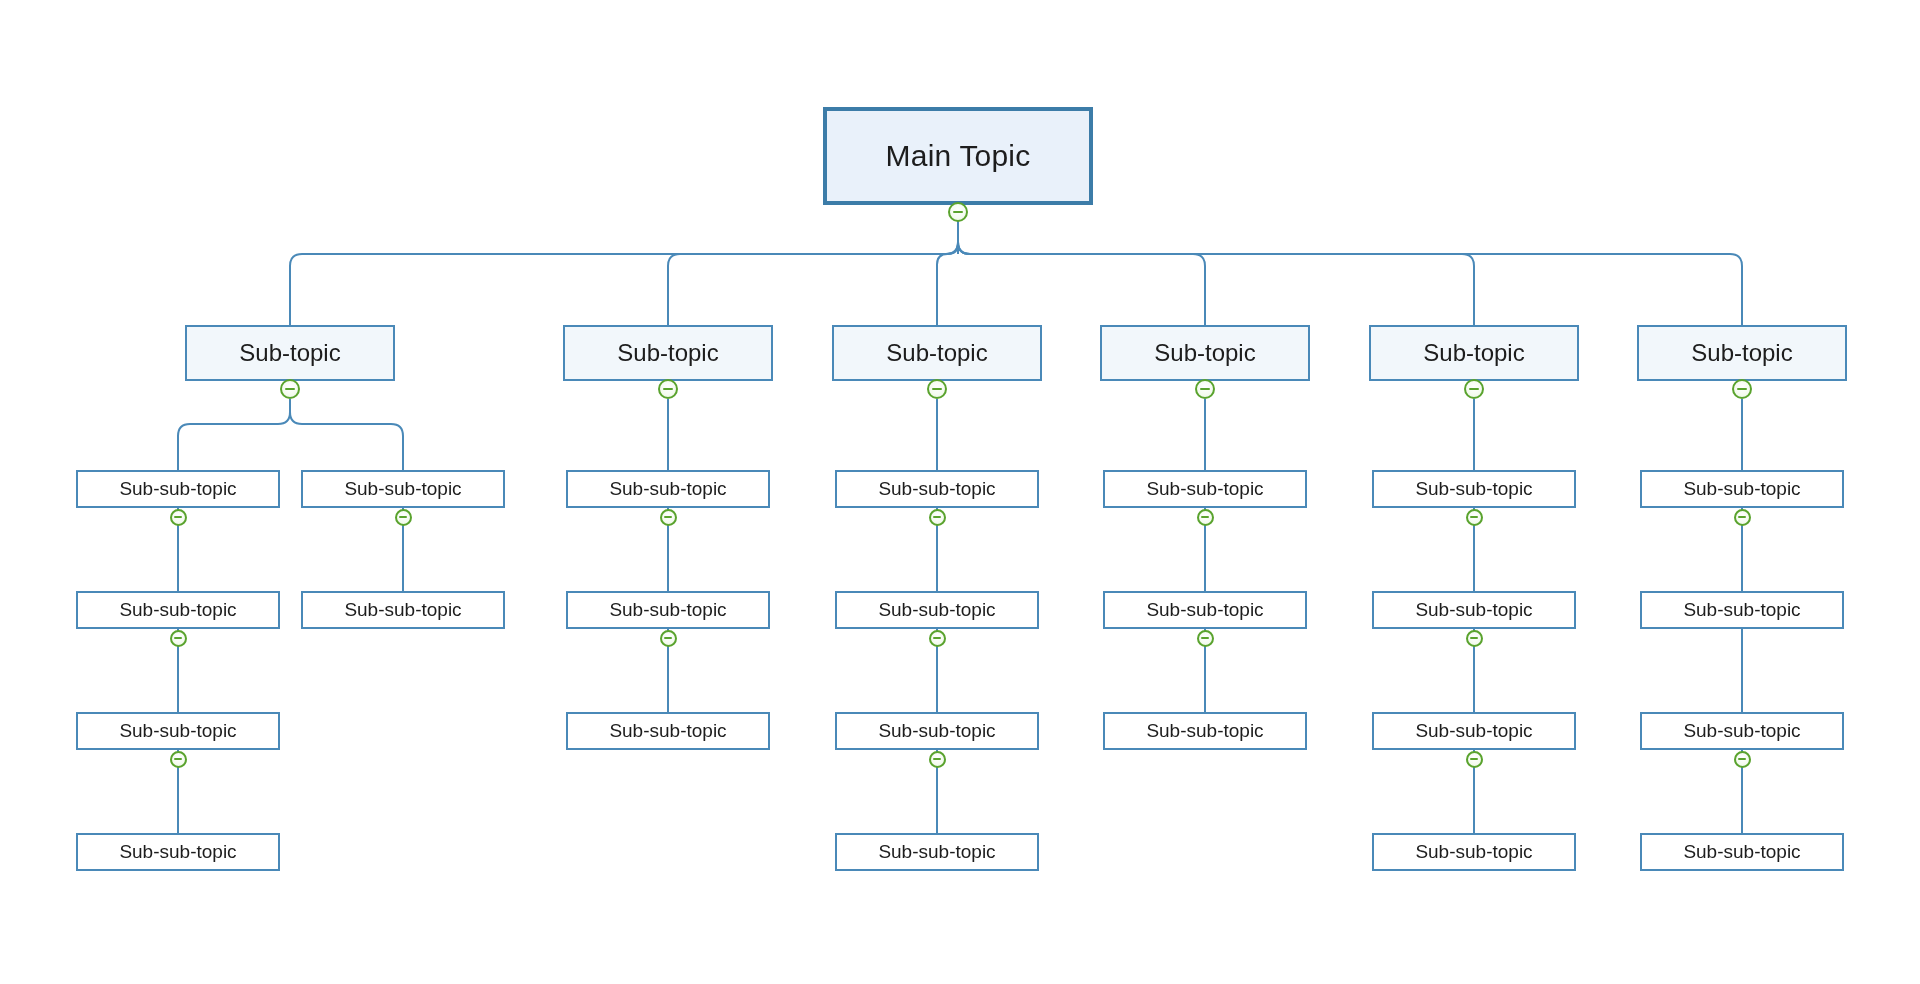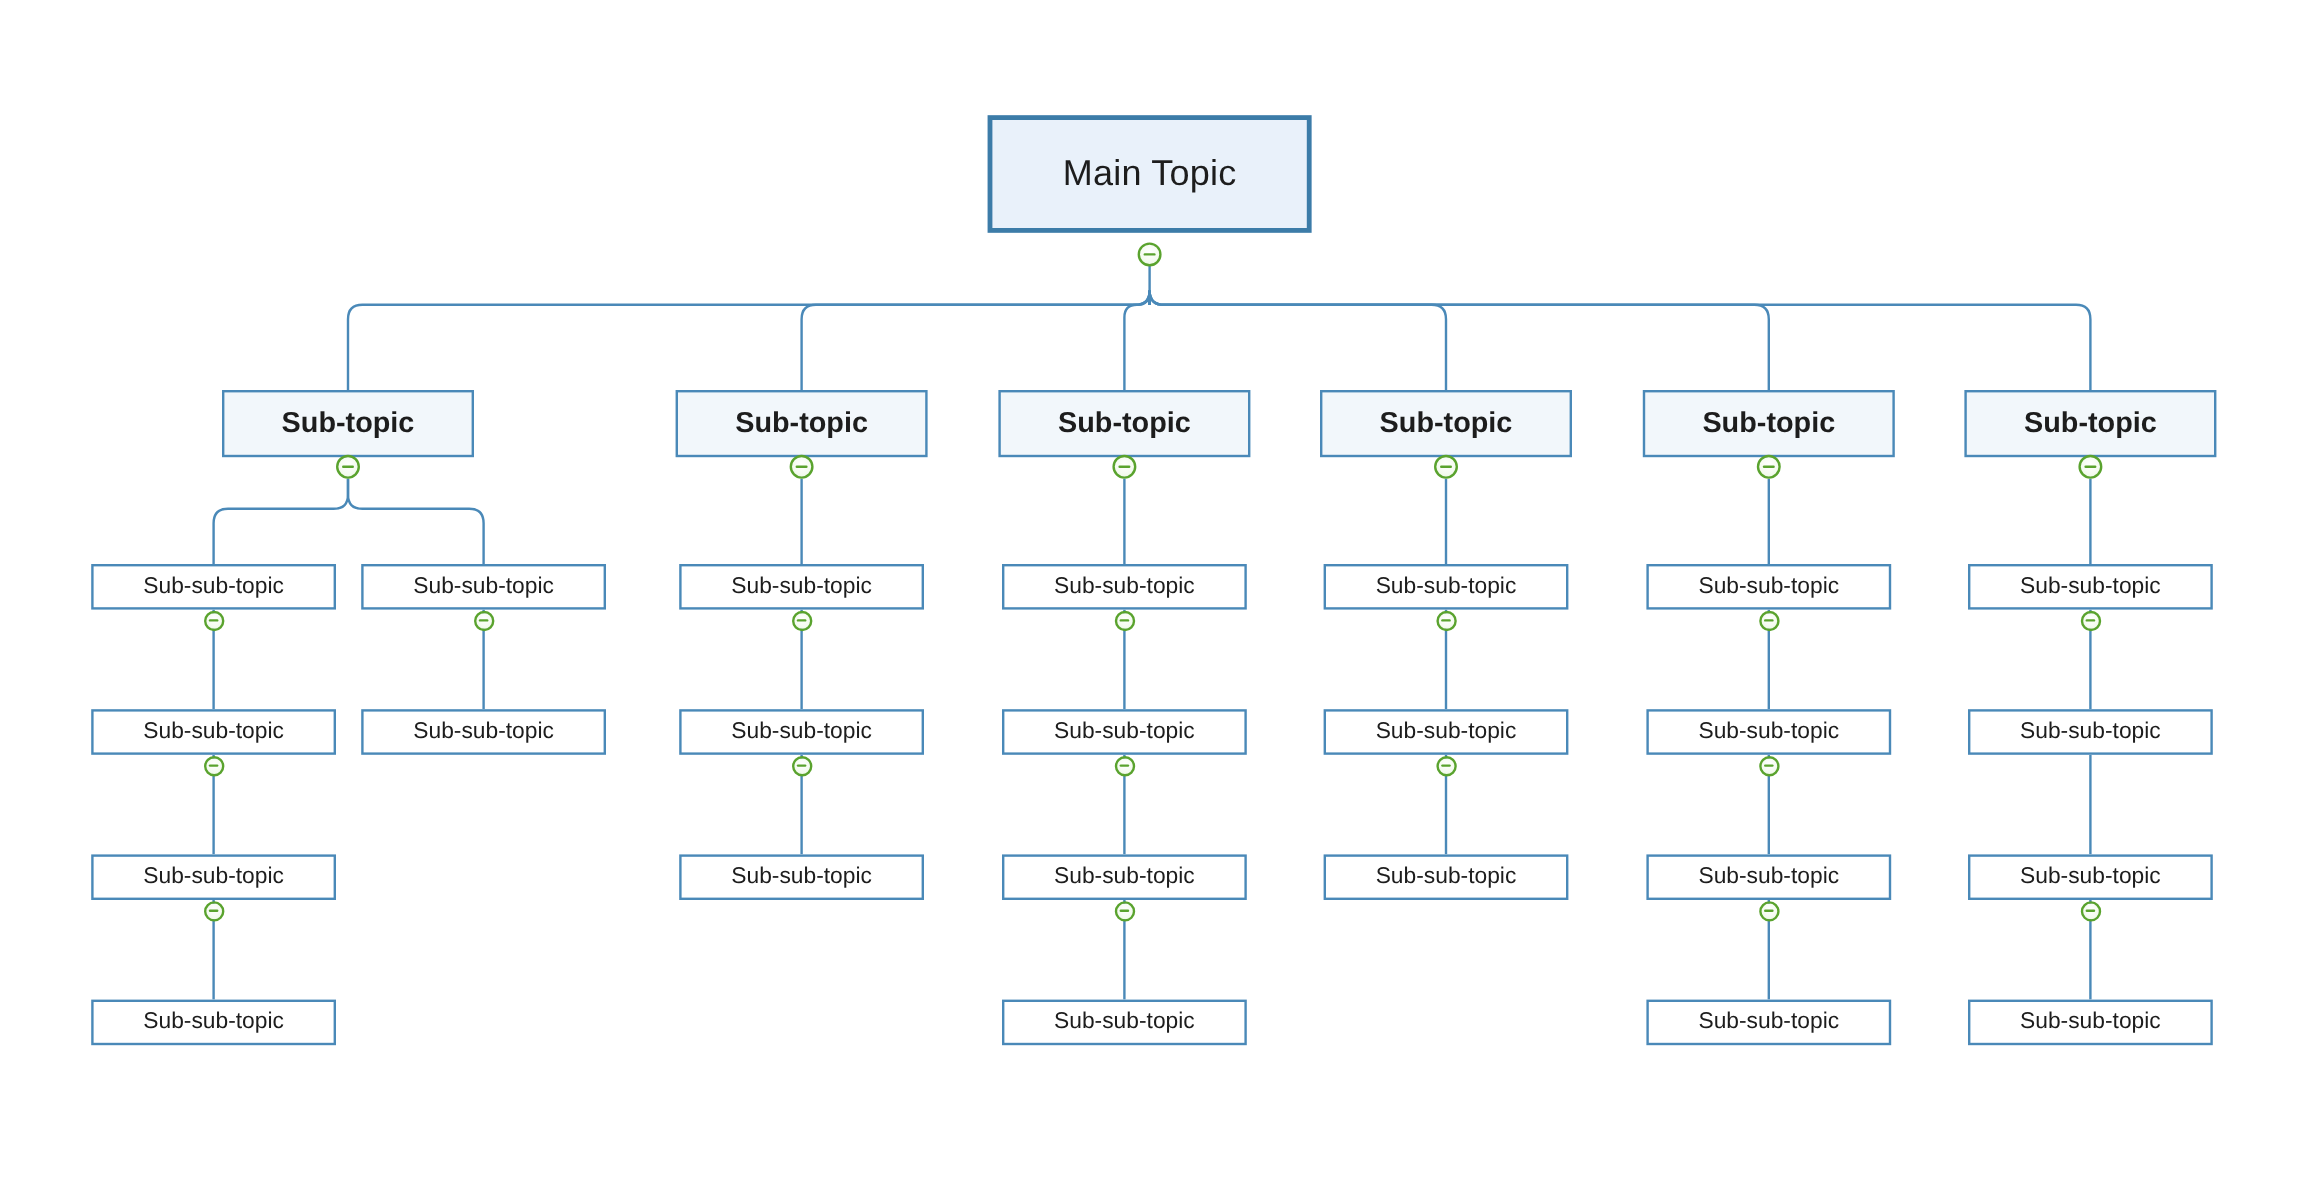--- a/index.html
+++ b/index.html
@@ -41,21 +41,20 @@
   .node.root {
     background: #e9f1fa;
     border: 4px solid #3c7ca8;
     font-size: 30px;
     letter-spacing: 0.2px;
   }
   .node.level1 {
     background: #f2f7fb;
     border: 2px solid #4a89b8;
     font-size: 24px;
-    font-weight: bold;
   }
   .node.level2 {
     background: #ffffff;
     border: 2px solid #4a89b8;
     font-size: 19px;
   }
   .toggle {
     position: absolute;
     width: 20px;
     height: 20px;
@@ -115,21 +114,21 @@
       <path d="M 1205 629 L 1205 712" fill="none" stroke="#4a89b8" stroke-width="2" stroke-linecap="butt"></path>
       <path d="M 1474 399 L 1474 470" fill="none" stroke="#4a89b8" stroke-width="2" stroke-linecap="butt"></path>
       <path d="M 1474 508 L 1474 591" fill="none" stroke="#4a89b8" stroke-width="2" stroke-linecap="butt"></path>
       <path d="M 1474 629 L 1474 712" fill="none" stroke="#4a89b8" stroke-width="2" stroke-linecap="butt"></path>
       <path d="M 1474 750 L 1474 833" fill="none" stroke="#4a89b8" stroke-width="2" stroke-linecap="butt"></path>
       <path d="M 1742 399 L 1742 470" fill="none" stroke="#4a89b8" stroke-width="2" stroke-linecap="butt"></path>
       <path d="M 1742 508 L 1742 591" fill="none" stroke="#4a89b8" stroke-width="2" stroke-linecap="butt"></path>
       <path d="M 1742 629 L 1742 712" fill="none" stroke="#4a89b8" stroke-width="2" stroke-linecap="butt"></path>
       <path d="M 1742 750 L 1742 833" fill="none" stroke="#4a89b8" stroke-width="2" stroke-linecap="butt"></path>
     </svg>
-<div class="node root" style="left: 823px; top: 96px; width: 270px; height: 98px;">
+<div class="node root" style="left: 823px; top: 107px; width: 270px; height: 98px;">
       <span>Main Topic</span>
     </div>
     <div class="toggle" title="collapse" style="left: 948px; top: 202px;"></div>
     <div class="node level1" style="left: 185px; top: 325px; width: 210px; height: 56px;">
       <span>Sub-topic</span>
     </div>
     <div class="toggle" title="collapse" style="left: 280px; top: 379px;"></div>
     <div class="node level1" style="left: 563px; top: 325px; width: 210px; height: 56px;">
       <span>Sub-topic</span>
     </div>

